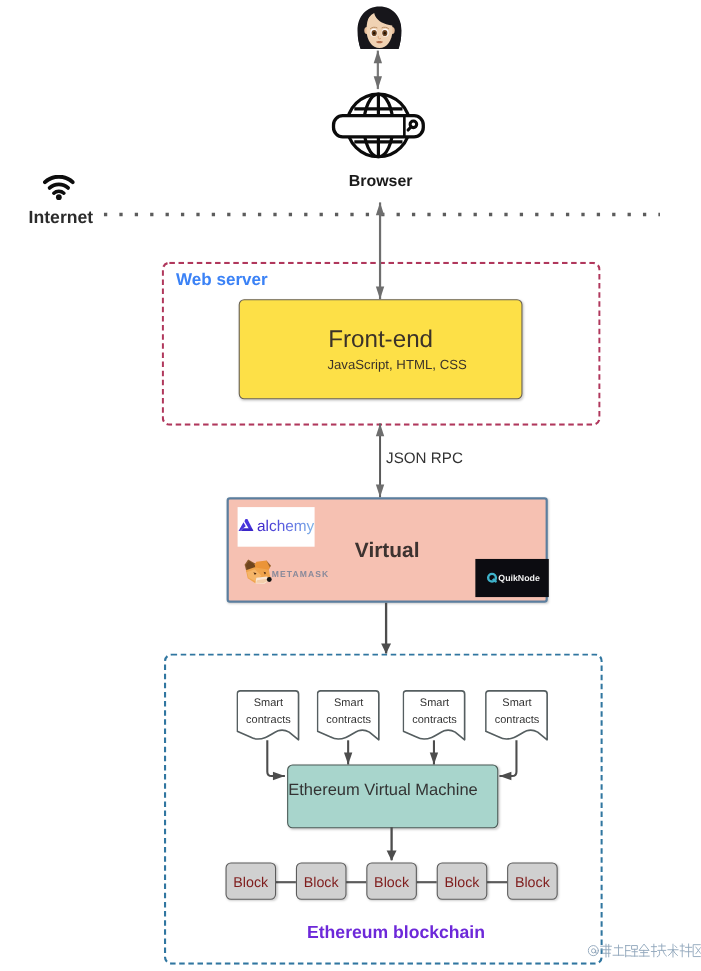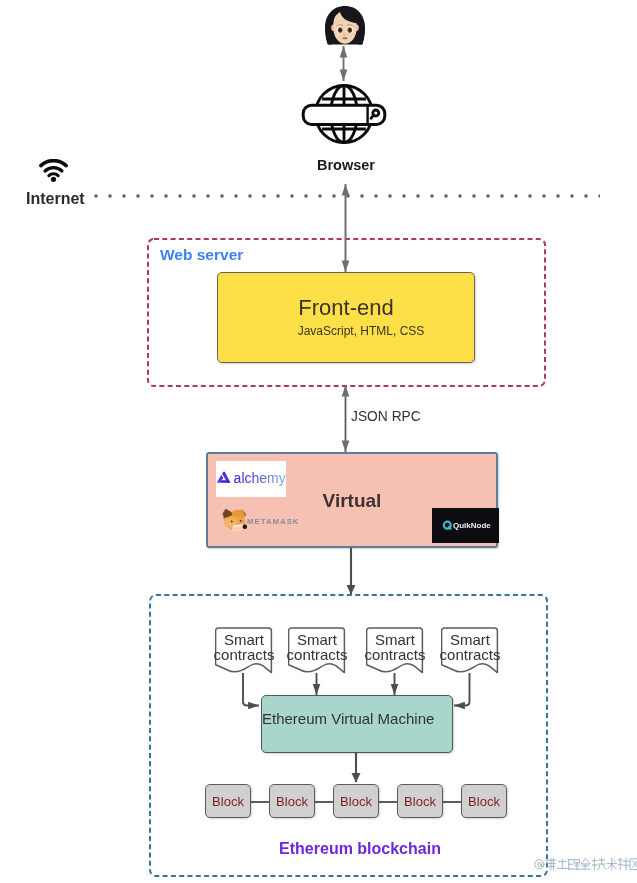--- a/index.html
+++ b/index.html
@@ -54,21 +54,21 @@
   
   #evm-box{left:261px;top:695px;width:192px;height:58px;
       background:#a8d5cc;border:1.6px solid #4b5b57;border-radius:5px;box-sizing:border-box;
       box-shadow:1px 1px 2px rgba(0,0,0,.18);}
   #evm-title{left:0;top:14px;width:100%;font-size:15px;color:#333333;}
 
   
   .sc{top:627px;width:58px;height:48px;}
   .sc-svg{position:absolute;left:0;top:0;}
   .sc-txt{position:absolute;left:-11px;top:5px;width:80px;text-align:center;
-          font-size:15px;line-height:15px;color:#333333;}
+          font-size:10px;line-height:15px;color:#333333;}
 
   
   .block{width:46px;height:34px;background:#d0d0d0;border:1.6px solid #5c5c5c;
       border-radius:5px;box-sizing:border-box;top:784px;
       box-shadow:1px 1px 2px rgba(0,0,0,.18);
       display:flex;align-items:center;justify-content:center;
       font-size:13px;color:#7f1d1d;}
   .block-link{top:801px;height:1.6px;background:#5c5c5c;width:19px;}
 
   

